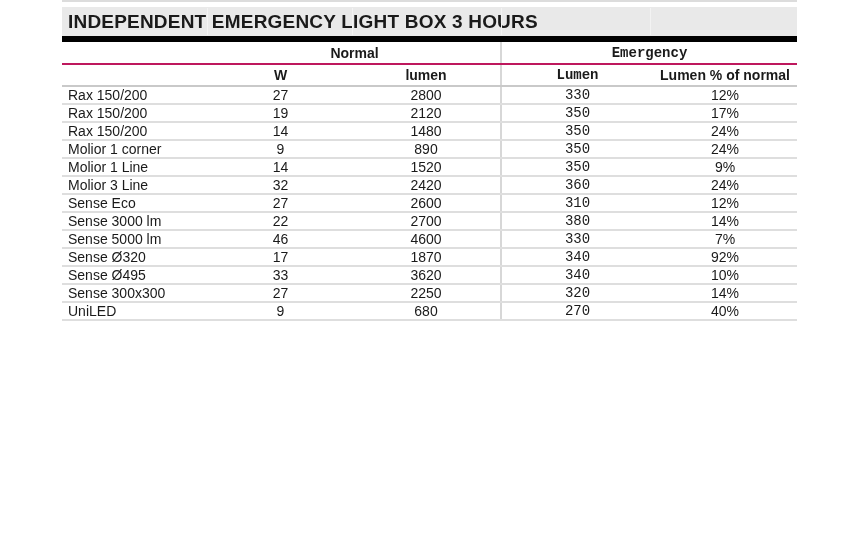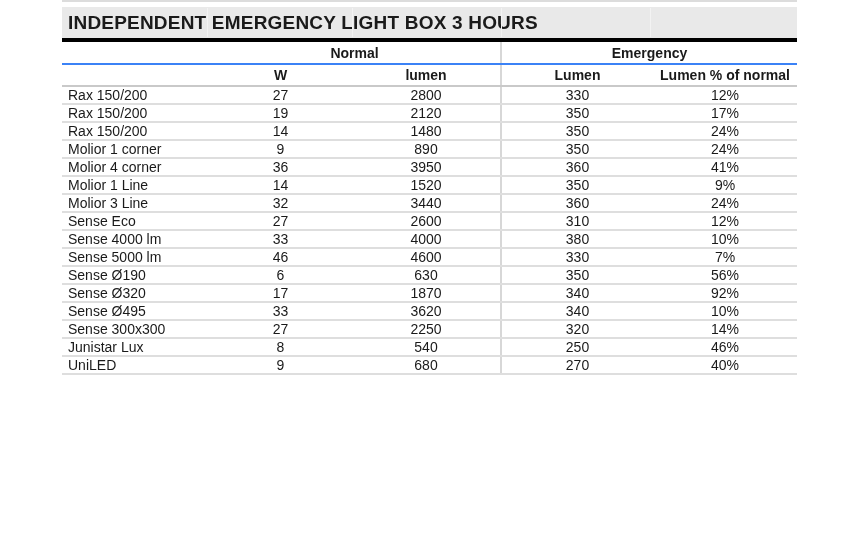--- a/index.html
+++ b/index.html
@@ -11,21 +11,21 @@
     color: #1a1a1a;
     position: relative;
     overflow: hidden;
   }
   .sheet { position: absolute; left: 62px; top: 0; width: 735px; }
   .top-rule { height: 2px; background: #dcdcdc; }
   .title-bar {
     margin-top: 5px;
     height: 35px;
     background: #e9e9e9;
-    border-bottom: 4px solid #000000;
+    border-bottom: 6px solid #000000;
     display: flex; align-items: center;
     padding-left: 6px;
     position: relative;
   }
   .title-bar .title {
     font-size: 19px;
     font-weight: 700;
     letter-spacing: 0.2px;
     white-space: nowrap;
   }
@@ -44,32 +44,32 @@
     padding: 0;
     font-size: 14px;
     text-align: center;
     vertical-align: middle;
     white-space: nowrap;
     overflow: hidden;
   }
   tr.group-row th {
     height: 22px;
     font-weight: 600;
-    border-bottom: 2px solid #3b82f6;
+    border-bottom: 2px solid #be185d;
     margin-top: 40px;
   }
   tr.cols-row th {
     height: 22px;
     font-weight: 600;
     border-bottom: 2px solid #c9c9c9;
   }
   tbody tr { height: 18px; }
   tbody td { border-bottom: 2px solid #dedede; }
   .name-cell { text-align: left !important; padding-left: 6px !important; }
-  .em-divider { border-left: 2px solid #d7d7d7; }
+  .em-divider { border-left: 2px solid #d7d7d7; font-family: Liberation Mono, monospace; }
 </style>
 </head>
 <body>
 
 <div class="sheet">
   <div class="top-rule"></div>
 
   <div class="title-bar">
     <span class="title">INDEPENDENT EMERGENCY LIGHT BOX 3 HOURS</span>
     <i class="seam s1"></i>
@@ -123,67 +123,53 @@
           <td>24%</td>
         </tr>
         <tr>
           <td class="name-cell">Molior 1 corner</td>
           <td>9</td>
           <td>890</td>
           <td class="em-divider">350</td>
           <td>24%</td>
         </tr>
         <tr>
-          <td class="name-cell">Molior 4 corner</td>
-          <td>36</td>
-          <td>3950</td>
-          <td class="em-divider">360</td>
-          <td>41%</td>
-        </tr>
-        <tr>
           <td class="name-cell">Molior 1 Line</td>
           <td>14</td>
           <td>1520</td>
           <td class="em-divider">350</td>
           <td>9%</td>
         </tr>
         <tr>
           <td class="name-cell">Molior 3 Line</td>
           <td>32</td>
-          <td>3440</td>
+          <td>2420</td>
           <td class="em-divider">360</td>
           <td>24%</td>
         </tr>
         <tr>
           <td class="name-cell">Sense Eco</td>
           <td>27</td>
           <td>2600</td>
           <td class="em-divider">310</td>
           <td>12%</td>
         </tr>
         <tr>
-          <td class="name-cell">Sense 4000 lm</td>
-          <td>33</td>
-          <td>4000</td>
+          <td class="name-cell">Sense 3000 lm</td>
+          <td>22</td>
+          <td>2700</td>
           <td class="em-divider">380</td>
-          <td>10%</td>
+          <td>14%</td>
         </tr>
         <tr>
           <td class="name-cell">Sense 5000 lm</td>
           <td>46</td>
           <td>4600</td>
           <td class="em-divider">330</td>
           <td>7%</td>
-        </tr>
-        <tr>
-          <td class="name-cell">Sense Ø190</td>
-          <td>6</td>
-          <td>630</td>
-          <td class="em-divider">350</td>
-          <td>56%</td>
         </tr>
         <tr>
           <td class="name-cell">Sense Ø320</td>
           <td>17</td>
           <td>1870</td>
           <td class="em-divider">340</td>
           <td>92%</td>
         </tr>
         <tr>
           <td class="name-cell">Sense Ø495</td>
@@ -193,27 +179,20 @@
           <td>10%</td>
         </tr>
         <tr>
           <td class="name-cell">Sense 300x300</td>
           <td>27</td>
           <td>2250</td>
           <td class="em-divider">320</td>
           <td>14%</td>
         </tr>
         <tr>
-          <td class="name-cell">Junistar Lux</td>
-          <td>8</td>
-          <td>540</td>
-          <td class="em-divider">250</td>
-          <td>46%</td>
-        </tr>
-        <tr>
           <td class="name-cell">UniLED</td>
           <td>9</td>
           <td>680</td>
           <td class="em-divider">270</td>
           <td>40%</td>
         </tr>
       </tbody>
   </table>
 </div>
 

